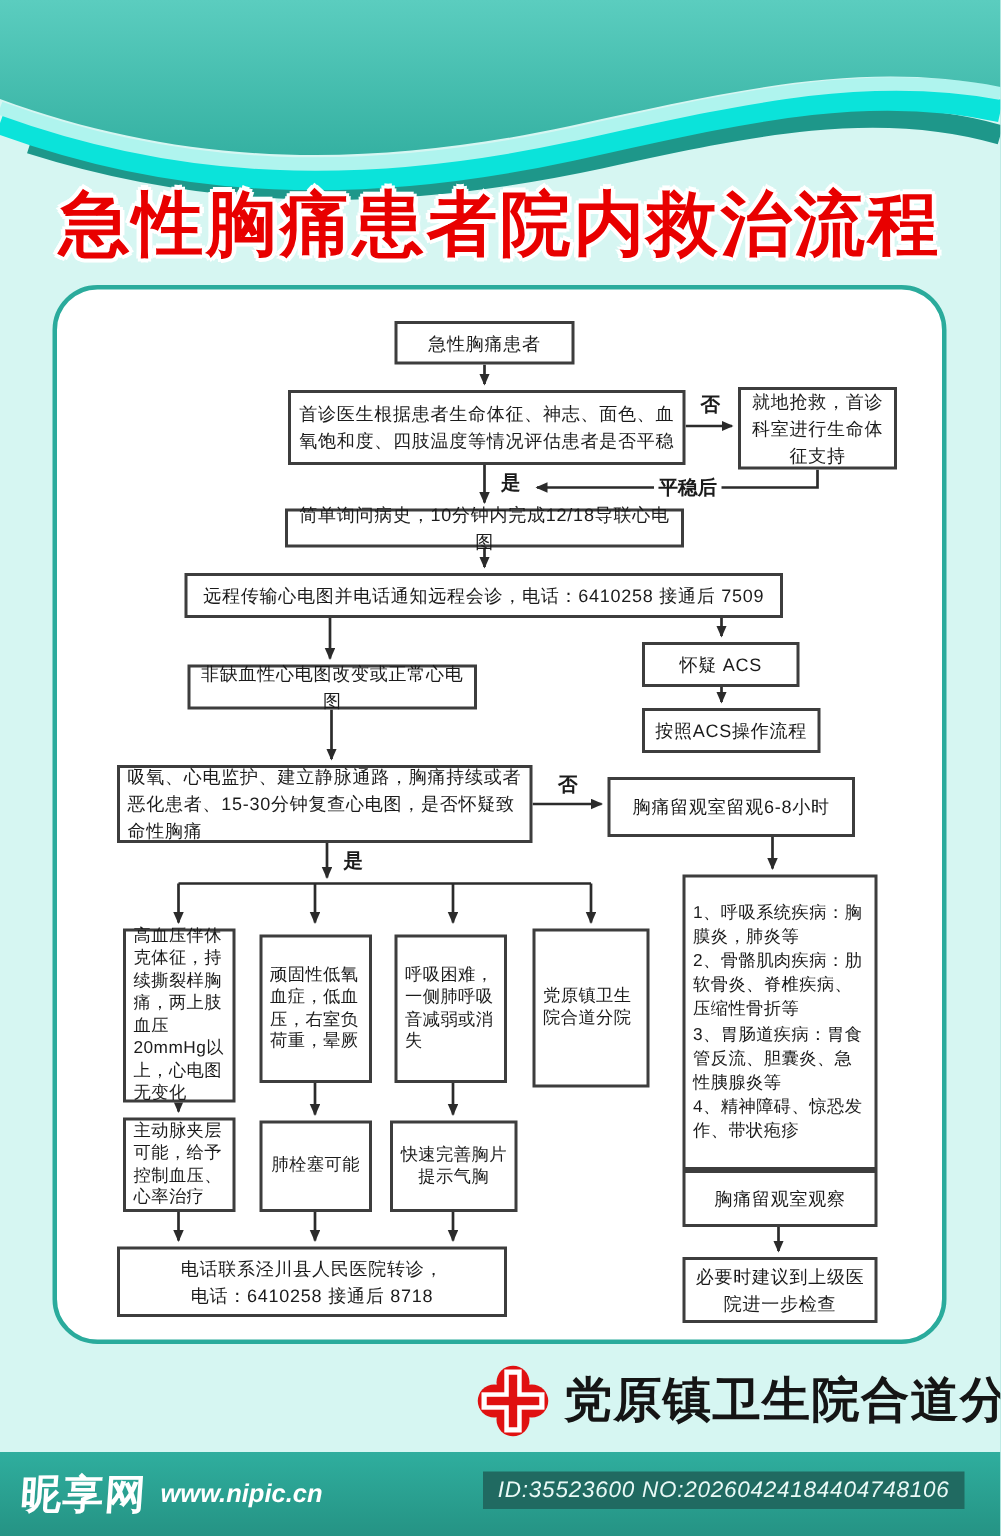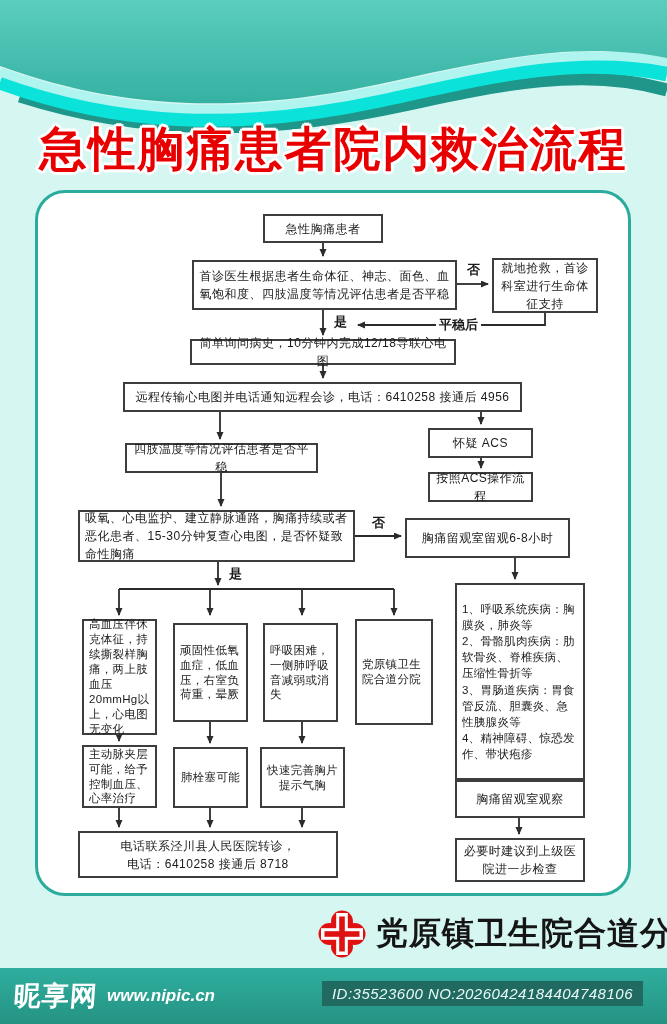--- a/index.html
+++ b/index.html
@@ -120,24 +120,24 @@
       <path d="M515,558 V579" marker-end="url(#ah)"></path>
       <path d="M519,760 V776" marker-end="url(#ah)"></path>
       <path d="M519,818 V834" marker-end="url(#ah)"></path>
     </g>
   </svg>
 
   <div class="node" style="left:263px;top:214px;width:120px;height:29px">急性胸痛患者</div>
   <div class="node" style="left:192px;top:260px;width:265px;height:50px">首诊医生根据患者生命体征、神志、面色、血氧饱和度、四肢温度等情况评估患者是否平稳</div>
   <div class="node" style="left:492px;top:258px;width:106px;height:55px">就地抢救，首诊科室进行生命体征支持</div>
   <div class="node" style="left:190px;top:339px;width:266px;height:26px">简单询问病史，10分钟内完成12/18导联心电图</div>
-  <div class="node" style="left:123px;top:382px;width:399px;height:30px">远程传输心电图并电话通知远程会诊，电话：6410258  接通后 4956</div>
+  <div class="node" style="left:123px;top:382px;width:399px;height:30px">远程传输心电图并电话通知远程会诊，电话：6410258  接通后 7509</div>
   <div class="node" style="left:428px;top:428px;width:105px;height:30px">怀疑 ACS</div>
-  <div class="node" style="left:428px;top:472px;width:105px;height:30px">按照ACS操作流程</div>
-  <div class="node" style="left:125px;top:443px;width:193px;height:30px">四肢温度等情况评估患者是否平稳</div>
+  <div class="node" style="left:428px;top:472px;width:119px;height:30px">按照ACS操作流程</div>
+  <div class="node" style="left:125px;top:443px;width:193px;height:30px">非缺血性心电图改变或正常心电图</div>
   <div class="node al" style="left:78px;top:510px;width:277px;height:52px">吸氧、心电监护、建立静脉通路，胸痛持续或者恶化患者、15-30分钟复查心电图，是否怀疑致命性胸痛</div>
   <div class="node" style="left:405px;top:518px;width:165px;height:40px">胸痛留观室留观6-8小时</div>
 
   <div class="node al sm" style="left:82px;top:619px;width:75px;height:116px">高血压伴休克体征，持续撕裂样胸痛，两上肢血压20mmHg以上，心电图无变化</div>
   <div class="node al sm" style="left:173px;top:623px;width:75px;height:99px">顽固性低氧血症，低血压，右室负荷重，晕厥</div>
   <div class="node al sm" style="left:263px;top:623px;width:75px;height:99px">呼吸困难，一侧肺呼吸音减弱或消失</div>
   <div class="node al sm" style="left:355px;top:619px;width:78px;height:106px">党原镇卫生院合道分院</div>
 
   <div class="node al sm" style="left:82px;top:745px;width:75px;height:63px">主动脉夹层可能，给予控制血压、心率治疗</div>
   <div class="node sm" style="left:260px;top:747px;width:85px;height:61px">快速完善胸片提示气胸</div>

